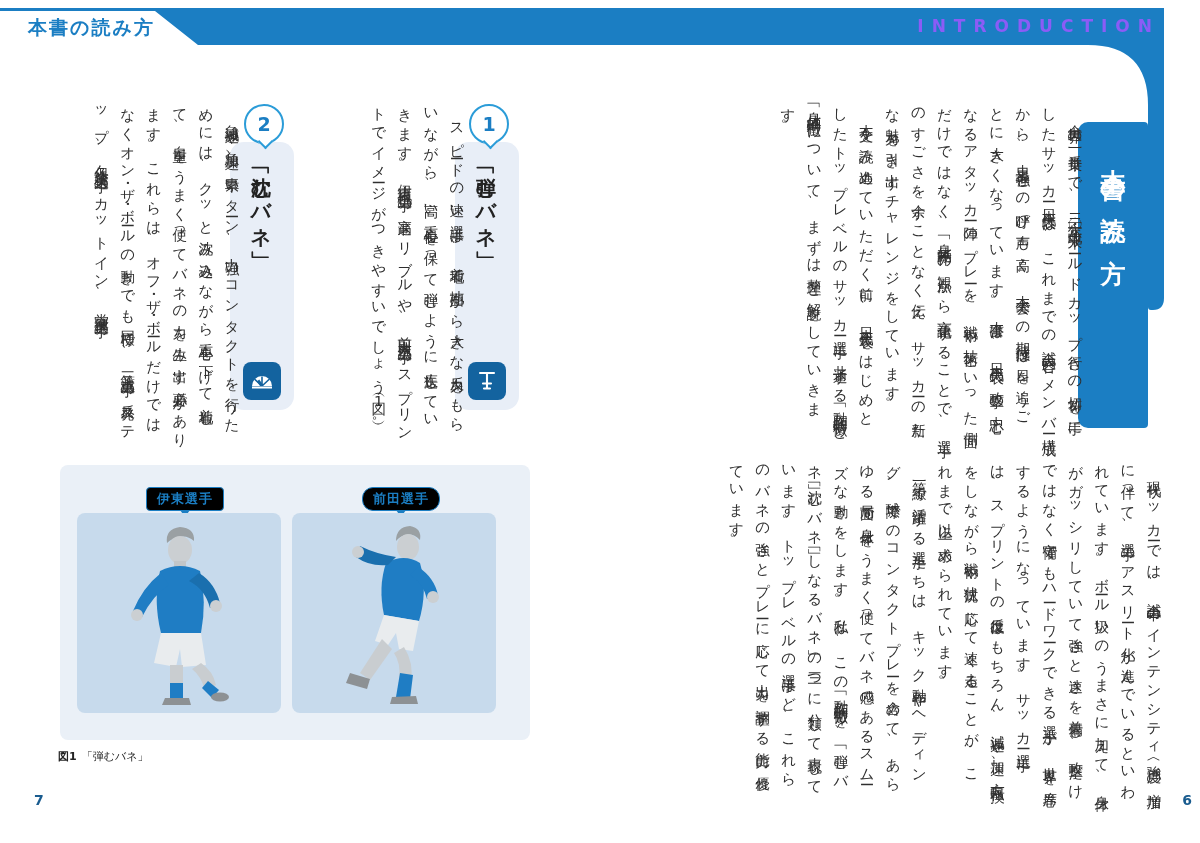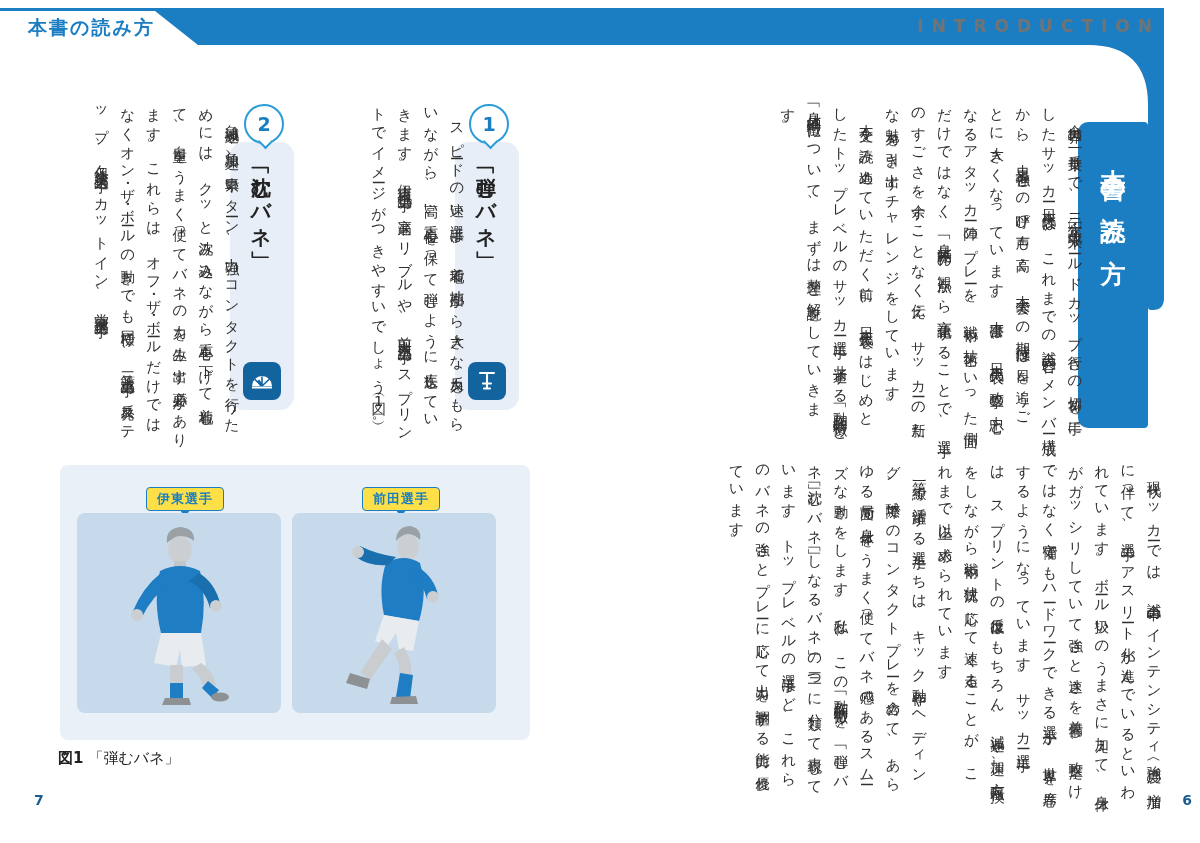--- a/index.html
+++ b/index.html
@@ -2,21 +2,21 @@
 <html lang="ja"><head>
 <meta charset="utf-8">
 <style>
   html,body{margin:0;padding:0;background:#ffffff;}
   body{font-family:"DejaVu Sans","Liberation Sans",sans-serif;}
   #page{position:relative;width:1200px;height:843px;background:#ffffff;overflow:hidden;padding-left:20px;}
 
   
   .band-svg{position:absolute;top:0;left:0;width:1200px;height:320px;pointer-events:none;}
   .hdr-left{position:absolute;left:28px;top:15px;font-size:19px;font-weight:bold;color:#1b7ec3;letter-spacing:2px;}
-  .hdr-right{position:absolute;right:60px;top:16px;font-size:17px;font-weight:600;color:#737373;letter-spacing:8px;}
+  .hdr-right{position:absolute;right:60px;top:16px;font-size:17px;font-weight:600;color:#8b5cf6;letter-spacing:8px;}
 
   
   .vtext{position:absolute;writing-mode:vertical-rl;text-orientation:upright;
          font-size:14.5px;letter-spacing:2.6px;line-height:1.8;color:#2f2f2f;}
   .vtext p{margin:0;text-indent:1em;}
 
   .intro-block{right:132px;top:98px;height:340px;width:420px;}
   .body-block{right:53px;top:455px;height:340px;width:500px;}
   .sec1-text{right:750px;top:98px;height:344px;width:160px;}
   .sec2-text{right:975px;top:98px;height:347px;width:210px;}
@@ -39,26 +39,26 @@
               border:2px solid #2b9cd8;border-radius:50%;display:flex;align-items:center;justify-content:center;
               font-size:19px;font-weight:bold;color:#1b7ec3;z-index:3;}
   .num-circle::after{content:"";position:absolute;bottom:-5px;left:50%;width:9px;height:9px;margin-left:-4.5px;
               background:#fff;border-right:2px solid #2b9cd8;border-bottom:2px solid #2b9cd8;transform:rotate(45deg);}
 
   
   .figure-box{position:absolute;left:60px;top:465px;width:470px;height:275px;background:#eaf0f7;border-radius:8px;}
   .panel{position:absolute;top:48px;width:204px;height:200px;background:#c7daec;border-radius:8px;overflow:hidden;}
   .panel.p1{left:17px;} .panel.p2{left:232px;}
   .player{position:absolute;left:0;top:0;width:100%;height:100%;}
-  .fig-label{position:absolute;top:22px;background:#fde047;border:1.5px solid #1b7ec3;border-radius:4px;
+  .fig-label{position:absolute;top:22px;background:#000000;border:1.5px solid #1b7ec3;border-radius:4px;
              color:#1b7ec3;font-size:13px;font-weight:bold;padding:2px 10px;letter-spacing:1px;}
   .fig-label::after{content:"";position:absolute;left:50%;bottom:-7px;margin-left:-5px;
              border-left:5px solid transparent;border-right:5px solid transparent;border-top:7px solid #1b7ec3;}
-  .fig-label.l1{left:86px;} .fig-label.l2{left:302px;}
-  .fig-caption{position:absolute;left:58px;top:749px;font-size:15px;color:#222;}
+  .fig-label.l1{left:86px;} .fig-label.l2{left:302px;border-radius:11px;}
+  .fig-caption{position:absolute;left:58px;top:749px;font-size:11px;color:#222;}
   .fig-caption .cap-label{font-weight:bold;margin-right:5px;}
 
   .pagenum{position:absolute;top:792px;font-size:14px;font-weight:600;color:#1a5c8f;}
   .pagenum.left{left:34px;} .pagenum.right{right:28px;}
 </style>
 </head>
 <body>
 
 <div id="page">
 

